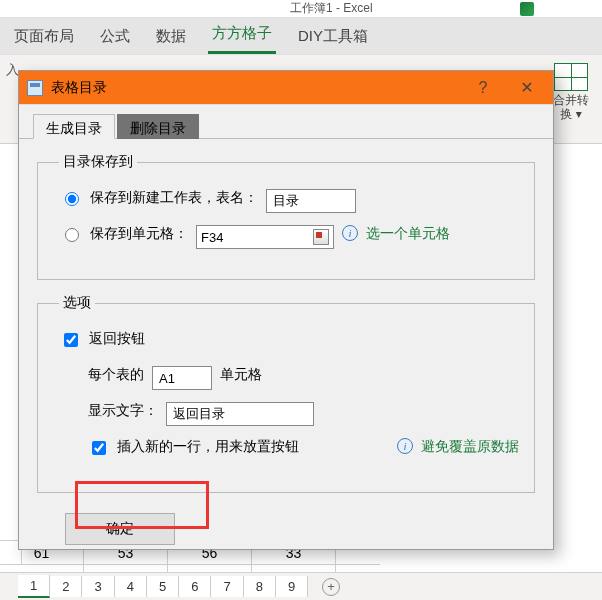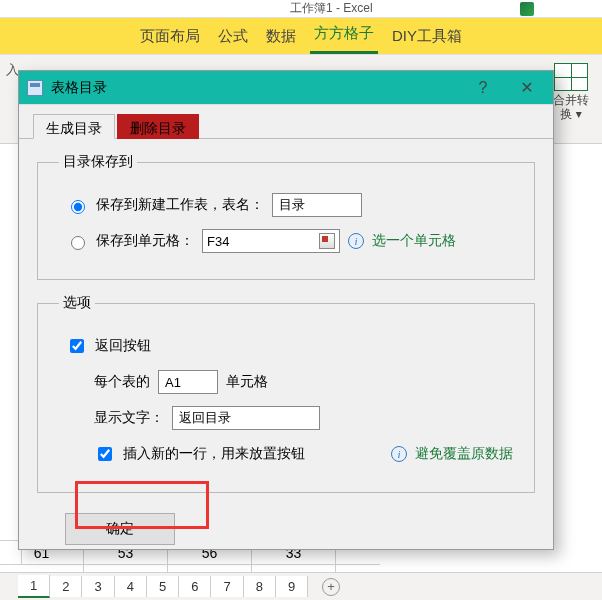--- a/index.html
+++ b/index.html
@@ -32,25 +32,24 @@
     left: 520px;
     top: 2px;
     width: 14px; height: 14px;
     background: linear-gradient(135deg,#1b7a3a,#2ea44f);
     border-radius: 2px;
   }
   
   .ribbon-tabs {
     display: flex;
     align-items: flex-end;
-    gap: 10px;
+    gap: 18px;
     padding: 6px 10px 0 10px;
     height: 36px;
-    background: #fde047;
-    justify-content: center;
+    background: #e5e5e5;
   }
   .ribbon-tab {
     font-size: 15px;
     color: #444;
     padding: 4px 4px 8px 4px;
     cursor: pointer;
   }
   .ribbon-tab.active {
     color: #1b7a3a;
     border-bottom: 3px solid #1b7a3a;
@@ -162,21 +161,21 @@
     background: #f0f0f0;
     border: 1px solid #999;
     box-shadow: 6px 6px 14px rgba(0,0,0,0.25);
     z-index: 50;
   }
   .dlg-title {
     height: 34px;
     display: flex;
     align-items: center;
     padding: 0 4px 0 8px;
-    background: #14b8a6;
+    background: #f97316;
     border-bottom: 1px solid #ddd;
   }
   .dlg-title .ico {
     width: 16px; height: 16px;
     background: #d7e8f7;
     border: 1px solid #5a8abf;
     margin-right: 8px;
     position: relative;
   }
   .dlg-title .ico::after {
@@ -200,21 +199,21 @@
     padding: 8px 10px 0 14px;
     gap: 2px;
     background: #f0f0f0;
     border-bottom: 1px solid #bbb;
     height: 34px;
   }
   .dlg-tab {
     padding: 5px 12px 5px 12px;
     font-size: 14px;
     color: #000;
-    background: #b91c1c;
+    background: #737373;
     border: 1px solid transparent;
     border-bottom: none;
     cursor: pointer;
     position: relative;
     top: 1px;
   }
   .dlg-tab.active {
     background: #f0f0f0;
     border: 1px solid #bbb;
     border-bottom: 1px solid #f0f0f0;
@@ -228,23 +227,22 @@
     margin: 0 0 14px 0;
     padding: 14px 14px 18px 21px;
   }
   legend {
     font-size: 14px;
     padding: 0 4px;
     color: #000;
   }
   .row {
     display: flex;
-    align-items: center;
     min-height: 32px;
-    margin: 4px 7px;
+    margin: 4px 1px;
     gap: 8px;
   }
   .row.indent { padding-left: 28px; }
   .row input[type="text"] {
     height: 24px;
     border: 1px solid #888;
     background: #fff;
     padding: 2px 6px;
     font-size: 13px;
     font-family: Liberation Sans, sans-serif;

